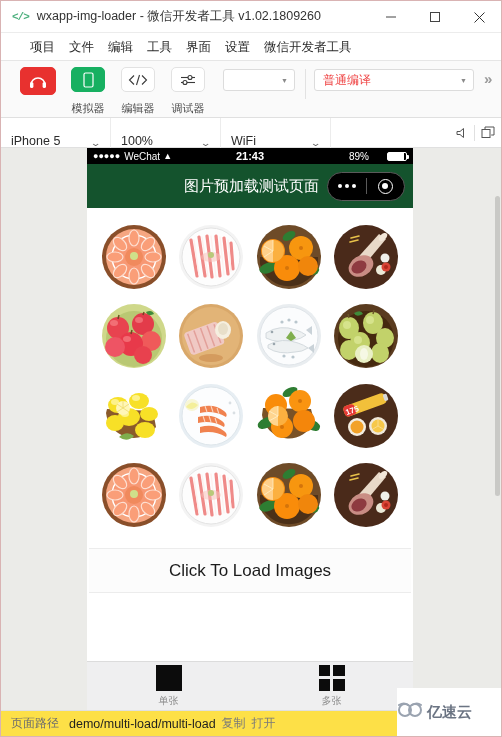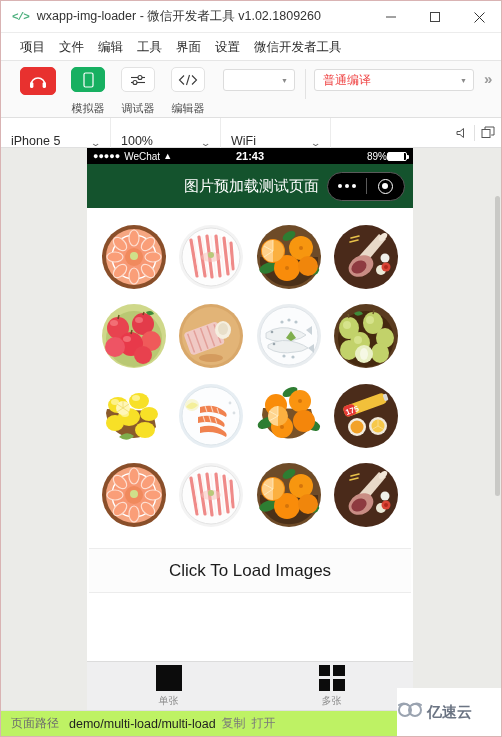--- a/index.html
+++ b/index.html
@@ -44,21 +44,21 @@
     color: #444; font-size: 13px;
   }
   .tb-btn svg { display: block; }
 
   
   .menubar {
     height: 28px; min-height: 28px;
     display: flex; align-items: center;
     background: #ffffff;
     border-bottom: 1px solid #e6e6e6;
-    padding-left: 12px;
+    padding-left: 22px;
   }
   .menu-item {
     font-size: 12.5px; color: #2b2b2b;
     padding: 0 7px; line-height: 28px;
     white-space: nowrap;
   }
 
   
   .toolbar {
     height: 57px; min-height: 57px;
@@ -158,21 +158,21 @@
     display: flex; align-items: center;
     padding: 0 6px;
     font-size: 10px;
     overflow: hidden;
   }
   .st-left { display: flex; align-items: center; gap: 2px; flex: 1; }
   .dots { letter-spacing: 0px; font-size: 9px; }
   .st-carrier { font-size: 10px; margin-left: 2px; }
   .wifi-glyph { font-size: 9px; margin-left: 1px; }
   .st-center { font-size: 11px; font-weight: bold; }
-  .st-right { flex: 1; display: flex; align-items: center; justify-content: flex-end; gap: 0; }
+  .st-right { flex: 1; display: flex; align-items: center; justify-content: flex-end; gap: 18px; }
   .bat-pct { font-size: 10px; }
   .bat {
     width: 20px; height: 9px; border: 1px solid #fff; border-radius: 2px;
     position: relative; display: inline-block;
   }
   .bat::after {
     content: ""; position: absolute; right: -3px; top: 2px;
     width: 2px; height: 4px; background: #fff; border-radius: 0 1px 1px 0;
   }
   .bat > i { display:block; height: 100%; background: #fff; width: 89%; }
@@ -257,21 +257,21 @@
     background: #ebebe8;
   }
   .vscroll > i {
     display: block; position: absolute; right: 1px; top: 48px;
     width: 5px; height: 300px; background: #c9c9c6; border-radius: 3px;
   }
 
   
   .statusbar {
     height: 26px; min-height: 26px;
-    background: #bef264;
+    background: #fde047;
     border-top: 1px solid #e0e0e0;
     display: flex; align-items: center;
     padding-left: 10px; gap: 10px;
     position: relative;
   }
   .sb-label { font-size: 12px; color: #6d6d6d; }
   .sb-path { font-size: 12.5px; color: #1f1f1f; }
   .sb-link { font-size: 12px; color: #7a7a7a; margin-left: -4px; }
   .sb-link + .sb-link { margin-left: -4px; }
 
@@ -340,39 +340,39 @@
       <div class="tool-icon green">
         <svg width="11" height="16" viewBox="0 0 11 16">
             <rect x="1" y="1" width="9" height="14" rx="1.5" fill="none" stroke="#fff" stroke-width="1.2"></rect>
           </svg>
       </div>
       <div class="tool-label">模拟器</div>
     </div>
 
     <div class="tool-cell">
       <div class="tool-icon">
+        <svg width="20" height="12" viewBox="0 0 20 12">
+          <polyline points="6,1.5 1.5,6 6,10.5" fill="none" stroke="#3a3a3a" stroke-width="1.1"></polyline>
+          <line x1="11.5" y1="1" x2="8.5" y2="11" stroke="#3a3a3a" stroke-width="1.1"></line>
+          <polyline points="14,1.5 18.5,6 14,10.5" fill="none" stroke="#3a3a3a" stroke-width="1.1"></polyline>
+        </svg>
+      </div>
+      <div class="tool-label">编辑器</div>
+    </div>
+
+    <div class="tool-cell">
+      <div class="tool-icon">
         <svg width="18" height="12" viewBox="0 0 18 12">
           <line x1="2" y1="3.5" x2="16" y2="3.5" stroke="#3a3a3a" stroke-width="1.1"></line>
           <circle cx="11" cy="3.5" r="2" fill="#fff" stroke="#3a3a3a" stroke-width="1.1"></circle>
           <line x1="2" y1="8.5" x2="16" y2="8.5" stroke="#3a3a3a" stroke-width="1.1"></line>
           <circle cx="6" cy="8.5" r="2" fill="#fff" stroke="#3a3a3a" stroke-width="1.1"></circle>
         </svg>
       </div>
       <div class="tool-label">调试器</div>
-    </div>
-
-    <div class="tool-cell">
-      <div class="tool-icon">
-        <svg width="20" height="12" viewBox="0 0 20 12">
-          <polyline points="6,1.5 1.5,6 6,10.5" fill="none" stroke="#3a3a3a" stroke-width="1.1"></polyline>
-          <line x1="11.5" y1="1" x2="8.5" y2="11" stroke="#3a3a3a" stroke-width="1.1"></line>
-          <polyline points="14,1.5 18.5,6 14,10.5" fill="none" stroke="#3a3a3a" stroke-width="1.1"></polyline>
-        </svg>
-      </div>
-      <div class="tool-label">编辑器</div>
     </div>
 
     <div class="tool-select">
       <span class="sel-text"></span>
       <span class="caret">▼</span>
     </div>
 
     <div class="tool-sep"></div>
 
     <div class="tool-select wide">

